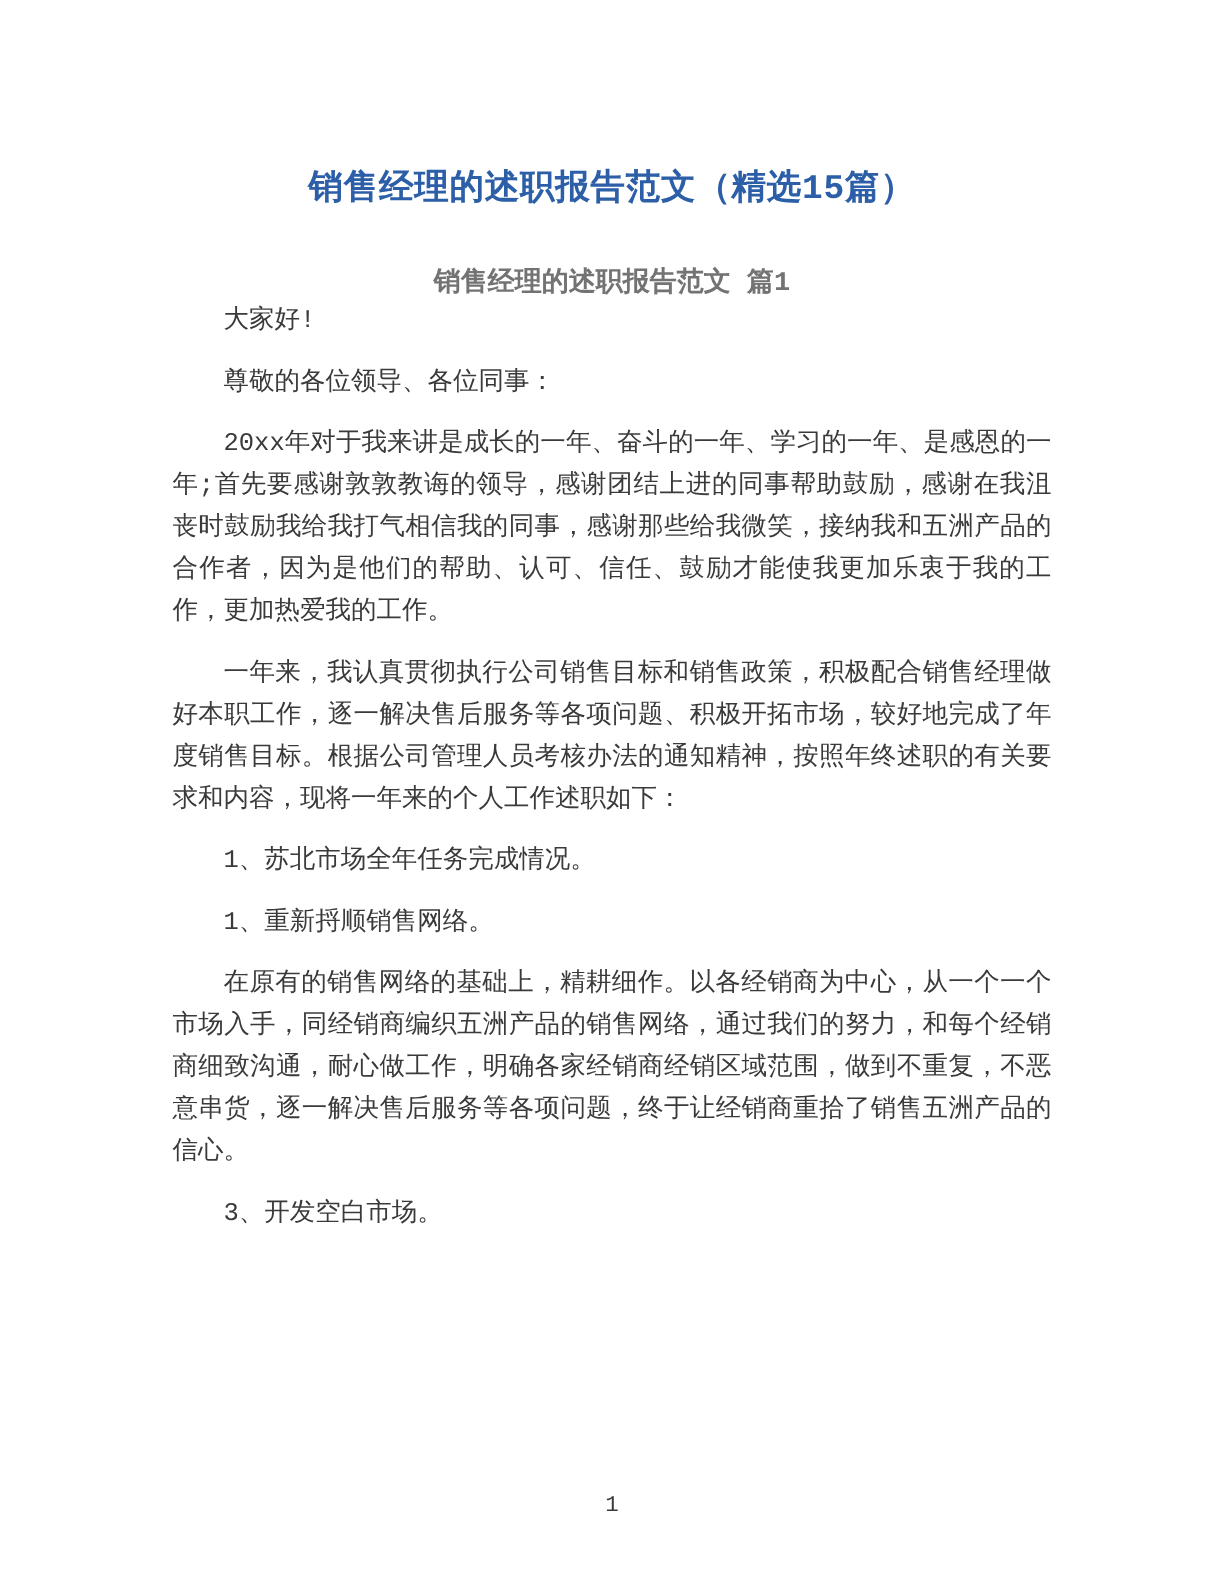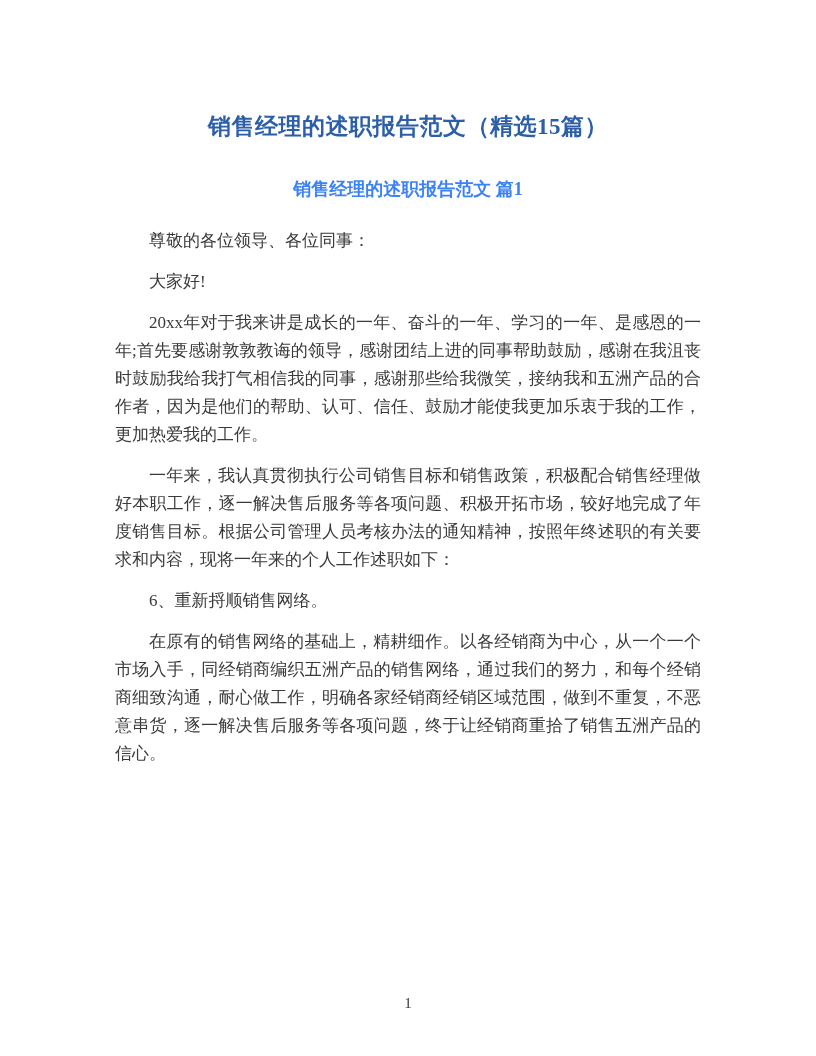--- a/index.html
+++ b/index.html
@@ -1,15 +1,15 @@
 <!DOCTYPE html>
 <html><head>
 <meta charset="utf-8">
 <style>
-  * { margin: 0; padding: 0; box-sizing: border-box; }
+  * { margin: 0; padding: 0; box-sizing: border-box; font-family: Liberation Mono, monospace; }
 
   html, body {
     background: #ffffff;
   }
 
   body {
     width: 816px;
     height: 1056px;
     position: relative;
     font-family: "Liberation Serif", "DejaVu Serif", serif;
@@ -31,22 +31,21 @@
     letter-spacing: 0.5px;
     color: #2c5fa8; 
     margin-bottom: 36px;
     line-height: 1.3;
   }
 
   .doc-subtitle {
     text-align: center;
     font-size: 18px;
     font-weight: bold;
-    color: #3b82f6;
-    margin-bottom: 26px;
+    color: #737373;
     line-height: 1.3;
   }
 
   .para {
     font-size: 17px;
     line-height: 28px;
     color: #3a3a3a;
     text-align: justify;
     text-indent: 2em;
     margin-bottom: 13px;
@@ -65,22 +64,24 @@
 </style>
 </head>
 <body>
 
 <div class="page">
 
   <h1 class="doc-title" style="color: rgb(44, 95, 168);">销售经理的述职报告范文（精选15篇）</h1>
 
   <h2 class="doc-subtitle">销售经理的述职报告范文 篇1</h2>
 
+  <p class="para">大家好!</p>
   <p class="para">尊敬的各位领导、各位同事：</p>
-  <p class="para">大家好!</p>
   <p class="para">20xx年对于我来讲是成长的一年、奋斗的一年、学习的一年、是感恩的一年;首先要感谢敦敦教诲的领导，感谢团结上进的同事帮助鼓励，感谢在我沮丧时鼓励我给我打气相信我的同事，感谢那些给我微笑，接纳我和五洲产品的合作者，因为是他们的帮助、认可、信任、鼓励才能使我更加乐衷于我的工作，更加热爱我的工作。</p>
   <p class="para">一年来，我认真贯彻执行公司销售目标和销售政策，积极配合销售经理做好本职工作，逐一解决售后服务等各项问题、积极开拓市场，较好地完成了年度销售目标。根据公司管理人员考核办法的通知精神，按照年终述职的有关要求和内容，现将一年来的个人工作述职如下：</p>
-  <p class="para">6、重新捋顺销售网络。</p>
+  <p class="para">1、苏北市场全年任务完成情况。</p>
+  <p class="para">1、重新捋顺销售网络。</p>
   <p class="para">在原有的销售网络的基础上，精耕细作。以各经销商为中心，从一个一个市场入手，同经销商编织五洲产品的销售网络，通过我们的努力，和每个经销商细致沟通，耐心做工作，明确各家经销商经销区域范围，做到不重复，不恶意串货，逐一解决售后服务等各项问题，终于让经销商重拾了销售五洲产品的信心。</p>
+  <p class="para">3、开发空白市场。</p>
 
   <div class="page-number">1</div>
 
 </div>
 
 </body></html>

